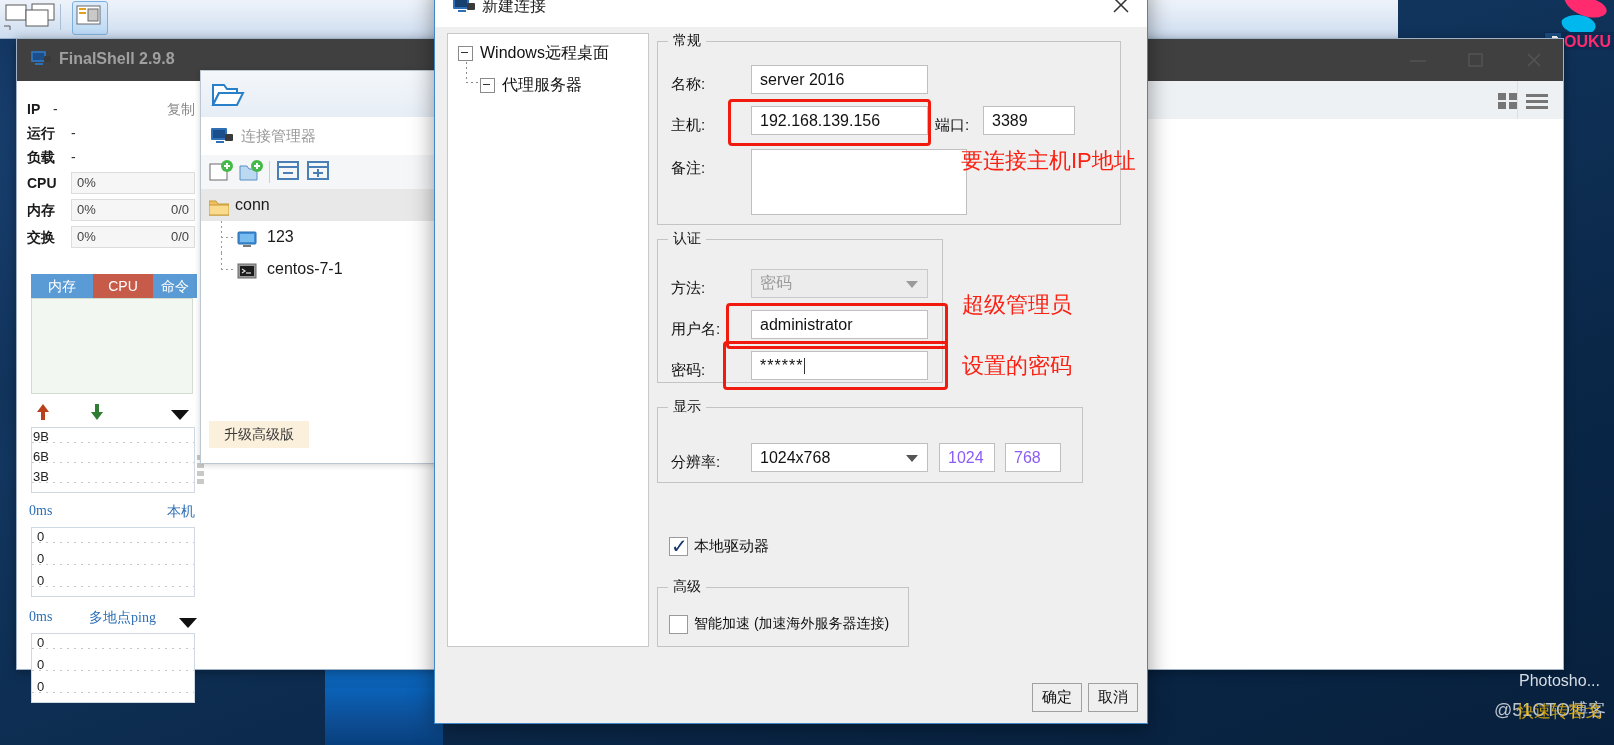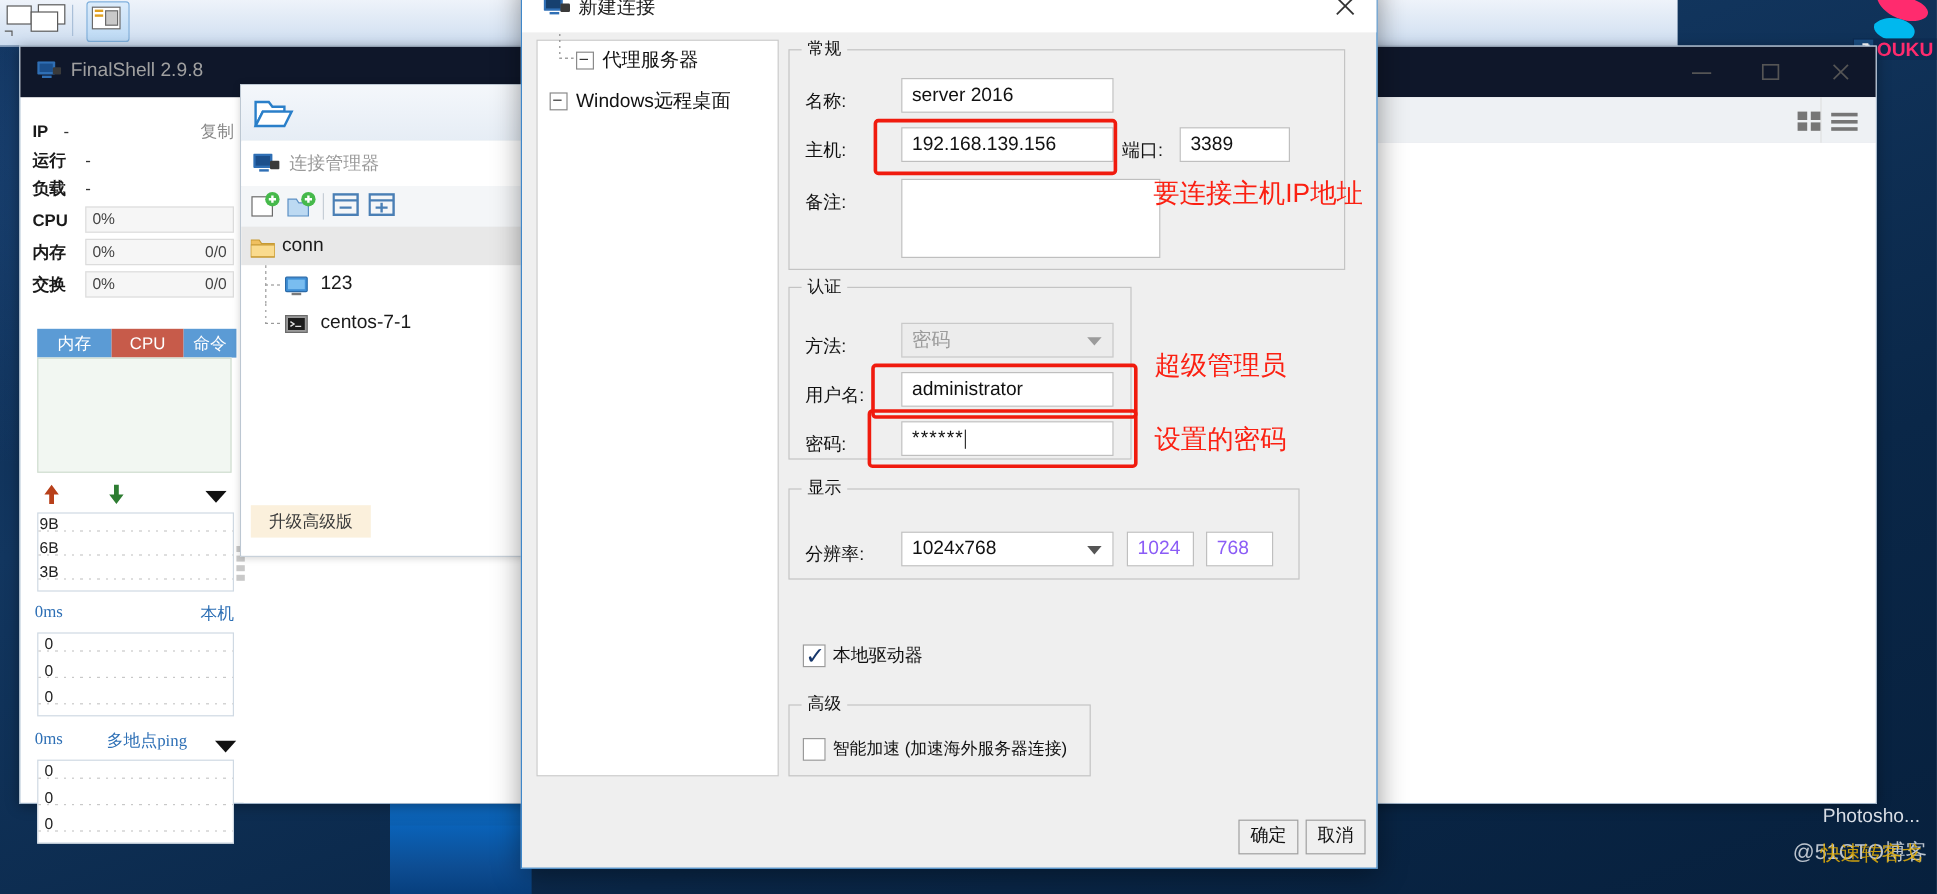--- a/index.html
+++ b/index.html
@@ -24,21 +24,21 @@
     background:linear-gradient(180deg,#eef3fa,#dbe6f4 60%,#ccdcef);
     border-bottom:1px solid #9ab0cb;}
   .tb-icon{position:absolute;top:2px;}
   #tb-sep{position:absolute;left:60px;top:4px;width:1px;height:26px;background:#a9bfd8;}
   #tb-btn-sel{position:absolute;left:72px;top:1px;width:34px;height:32px;
     background:linear-gradient(180deg,#dcecfb,#bcd9f4);border:1px solid #7fb0dd;border-radius:3px;}
 
   
   #finalshell{position:absolute;left:16px;top:38px;width:1546px;height:630px;
     background:#ffffff;border:1px solid #9fb3c8;box-shadow:0 2px 10px rgba(0,0,0,.35);}
-  #fs-titlebar{position:absolute;left:0;top:0;width:100%;height:42px;background:#0f172a;}
+  #fs-titlebar{position:absolute;left:0;top:0;width:100%;height:42px;background:#404040;font-weight:bold;}
   #fs-title-icon{position:absolute;left:14px;top:12px;width:20px;height:17px;}
   #fs-title-text{position:absolute;left:42px;top:11px;font-size:16px;color:#a0a0a0;}
   .wbtn{position:absolute;top:0;width:58px;height:42px;cursor:default;}
   .wbtn svg{position:absolute;left:20px;top:14px;}
   #fs-min{right:116px;} #fs-max{right:58px;} #fs-close{right:0px;}
 
   
   #fs-left{position:absolute;left:6px;top:44px;width:180px;height:580px;background:#fff;}
   .info-row{position:absolute;font-size:14px;color:#1a1a1a;font-weight:bold;}
   .info-val{position:absolute;font-size:14px;color:#333;}
@@ -439,28 +439,28 @@
     <span id="dlg-title-text">新建连接</span>
     <div id="dlg-close">
       <svg width="20" height="16" viewBox="0 0 20 16">
         <line x1="3" y1="1" x2="17" y2="15" stroke="#333" stroke-width="1.5"></line>
         <line x1="17" y1="1" x2="3" y2="15" stroke="#333" stroke-width="1.5"></line>
       </svg>
     </div>
   </div>
 
   <div id="dlg-tree">
+    <div class="dtrow" style="padding:4px 0 0 10px;">
+      <span class="expander"></span><span>Windows远程桌面</span>
+    </div>
     <div class="dtrow" style="padding:2px 0 0 32px;position:relative;">
       <span style="position:absolute;left:18px;top:-6px;width:1px;height:20px;background-image:repeating-linear-gradient(180deg,#8a8a8a 0 2px,transparent 2px 5px);"></span>
       <span style="position:absolute;left:18px;top:14px;width:12px;height:1px;background-image:repeating-linear-gradient(90deg,#8a8a8a 0 2px,transparent 2px 5px);"></span>
       <span class="expander"></span><span>代理服务器</span>
     </div>
-    <div class="dtrow" style="padding:4px 0 0 10px;">
-      <span class="expander"></span><span>Windows远程桌面</span>
-    </div>
   </div>
 
   <div class="group" style="left:222px;top:58px;width:430px;height:182px;padding-left:32px;">
     <span class="glegend">常规</span>
   </div>
   <span class="flabel" style="left:236px;top:92px;">名称:</span>
   <div class="finput" style="left:316px;top:82px;width:177px;height:29px;">server 2016</div>
 
   <span class="flabel" style="left:236px;top:133px;">主机:</span>
   <div class="finput" style="left:316px;top:123px;width:177px;height:29px;">192.168.139.156</div>

